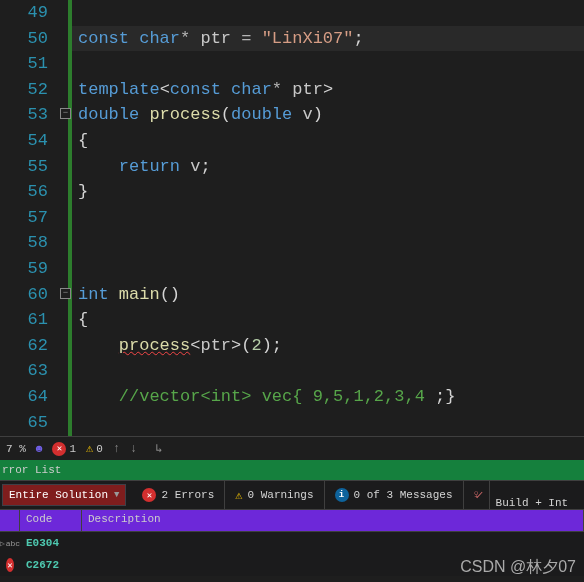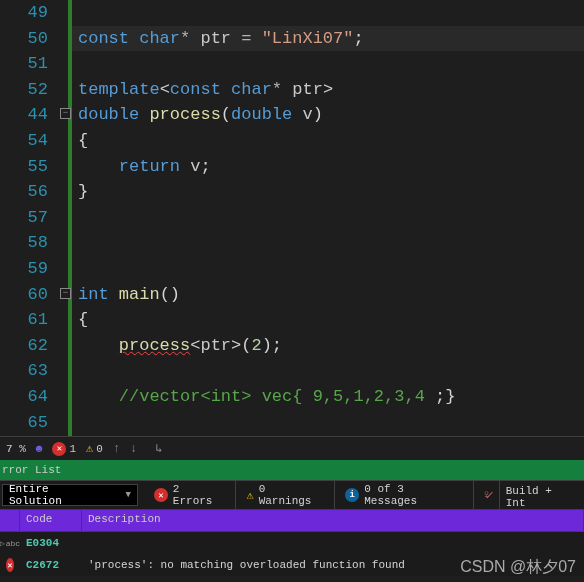--- a/index.html
+++ b/index.html
@@ -61,22 +61,22 @@
   .err-ico { background: #d32f2f; color: #fff; }
   .warn-ico { color: #ffcc00; font-size: 12px; }
   .info-ico { background: #0e639c; color: #fff; }
   .arrow { color: #888; font-size: 12px; }
   .panel-title { padding: 4px 2px; font-size: 11px; color: #ccc; background: #15803d; }
   .filter-row {
     height: 30px; background: #1b1b1c; display: flex; align-items: center;
     font-size: 11px; border-top: 1px solid #3f3f3f; border-bottom: 1px solid #3f3f3f;
   }
   .dropdown {
-    background: #000000; color: #fff; border: 1px solid #3f3f46;
-    height: 22px; padding: 0 6px; display: flex; align-items: center; gap: 18px;
+    background: #7f1d1d; color: #fff; border: 1px solid #3f3f46;
+    height: 22px; padding: 0 6px; display: flex; align-items: center; gap: 6px;
     margin-left: 2px;
   }
   .dropdown .caret { font-size: 9px; color: #999; }
   .seg {
     display: flex; align-items: center; gap: 5px; padding: 0 10px;
     border-left: 1px solid #3f3f3f; height: 100%;
   }
   .seg.first { border-left: none; margin-left: 6px; }
   .filter-icon-box {
     width: 26px; height: 100%; display: flex; align-items: center; justify-content: center;
@@ -106,21 +106,21 @@
 </style>
 </head>
 <body>
 
 <div class="editor-area">
   <div class="gutter">
       <span class="ln">49</span>
       <span class="ln">50</span>
       <span class="ln">51</span>
       <span class="ln">52</span>
-      <span class="ln">44</span>
+      <span class="ln">53</span>
       <span class="ln">54</span>
       <span class="ln">55</span>
       <span class="ln">56</span>
       <span class="ln">57</span>
       <span class="ln">58</span>
       <span class="ln">59</span>
       <span class="ln">60</span>
       <span class="ln">61</span>
       <span class="ln">62</span>
       <span class="ln">63</span>
@@ -186,17 +186,16 @@
         <span class="tri">▷</span>
         <span class="abc-ico">abc</span>
       </div>
       <div class="er-cell col-code code-link">E0304</div>
     </div>
     <div class="er-row">
       <div class="er-cell er-icon-cell">
         <span class="circle-icon err-ico">✕</span>
       </div>
       <div class="er-cell col-code code-link">C2672</div>
-      <div class="er-cell col-desc">'process': no matching overloaded function found</div>
     </div>
   </div>
 
 <div class="watermark">CSDN @林夕07</div>
 
 </body></html>

